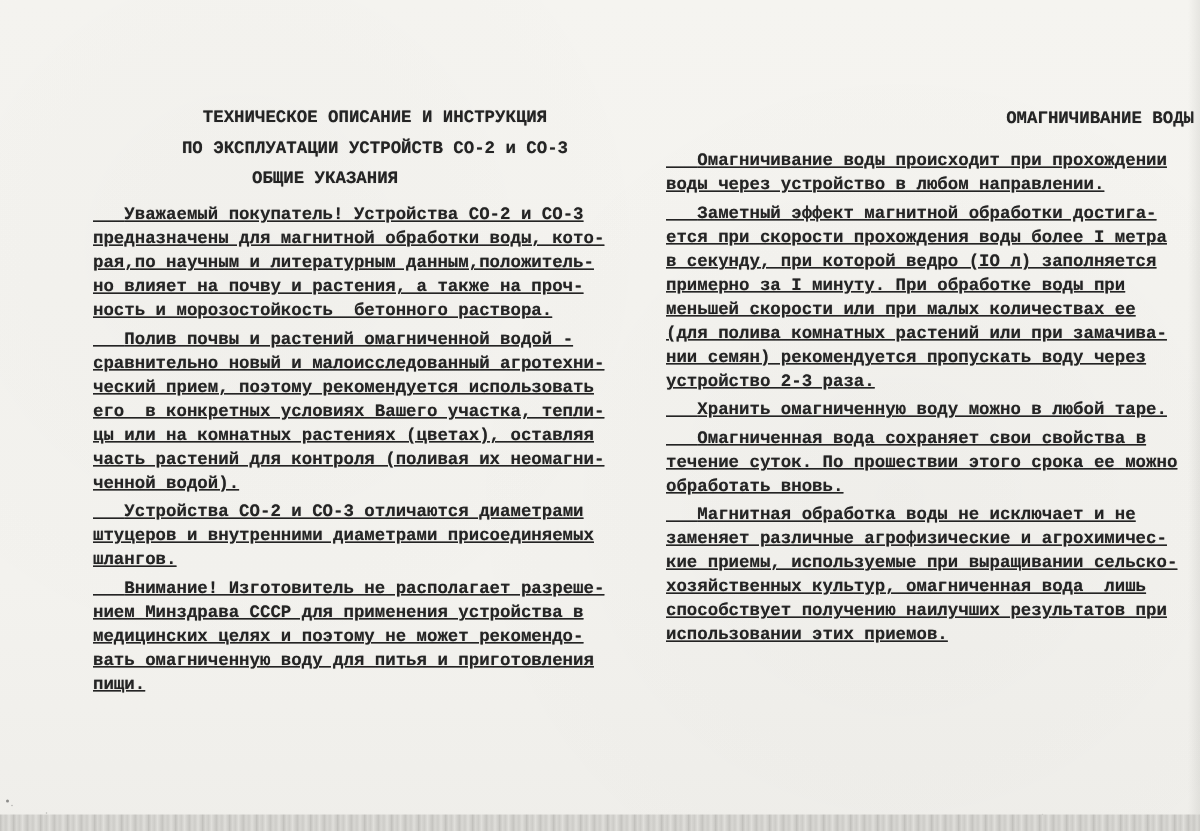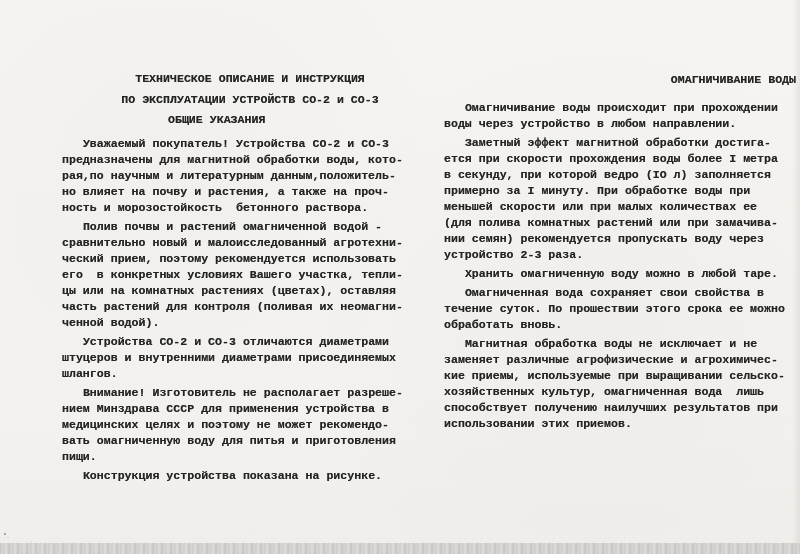--- a/index.html
+++ b/index.html
@@ -31,20 +31,21 @@
     line-height: 21px;
     margin: 0 0 2px 0;
   }
   .heading { margin: 0; }
   .heading-general      { padding-left: 106px; margin-bottom: 8px; }
   .heading-construction { padding-left: 100px; margin: 2px 0 10px 0; }
   .heading-right        { padding-left: 50px;  margin-bottom: 12px; text-align: right; }
   .para {
     white-space: pre-wrap;
     margin: 0 0 3px 0;
+    text-decoration: underline;
   }
   .scan-band {
     position: absolute;
     left: 0; bottom: 0;
     width: 800px; height: 11px;
     background: repeating-linear-gradient(90deg,
       #9d9c98 0px, #c6c5c1 2px, #b2b1ad 4px, #d3d2ce 6px, #a7a6a2 9px);
     opacity: 0.55;
   }
   .scan-noise {
@@ -87,21 +88,20 @@
 часть растений для контроля (поливая их неомагни-
 ченной водой).</div>
     <div class="para">   Устройства СО-2 и СО-3 отличаются диаметрами
 штуцеров и внутренними диаметрами присоединяемых
 шлангов.</div>
     <div class="para">   Внимание! Изготовитель не располагает разреше-
 нием Минздрава СССР для применения устройства в
 медицинских целях и поэтому не может рекомендо-
 вать омагниченную воду для питья и приготовления
 пищи.</div>
-    <div class="para">   Конструкция устройства показана на рисунке.</div>
   </div>
 
   <div class="col col-right">
     <div class="heading heading-right">ОМАГНИЧИВАНИЕ ВОДЫ</div>
     <div class="para">   Омагничивание воды происходит при прохождении
 воды через устройство в любом направлении.</div>
     <div class="para">   Заметный эффект магнитной обработки достига-
 ется при скорости прохождения воды более I метра
 в секунду, при которой ведро (IO л) заполняется
 примерно за I минуту. При обработке воды при

